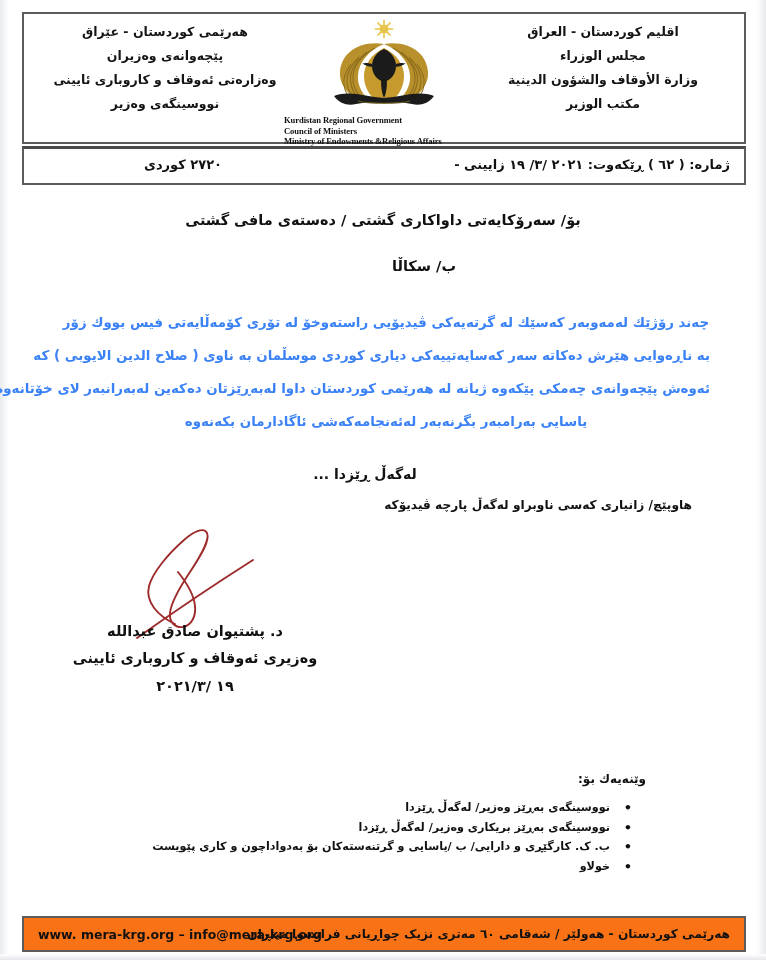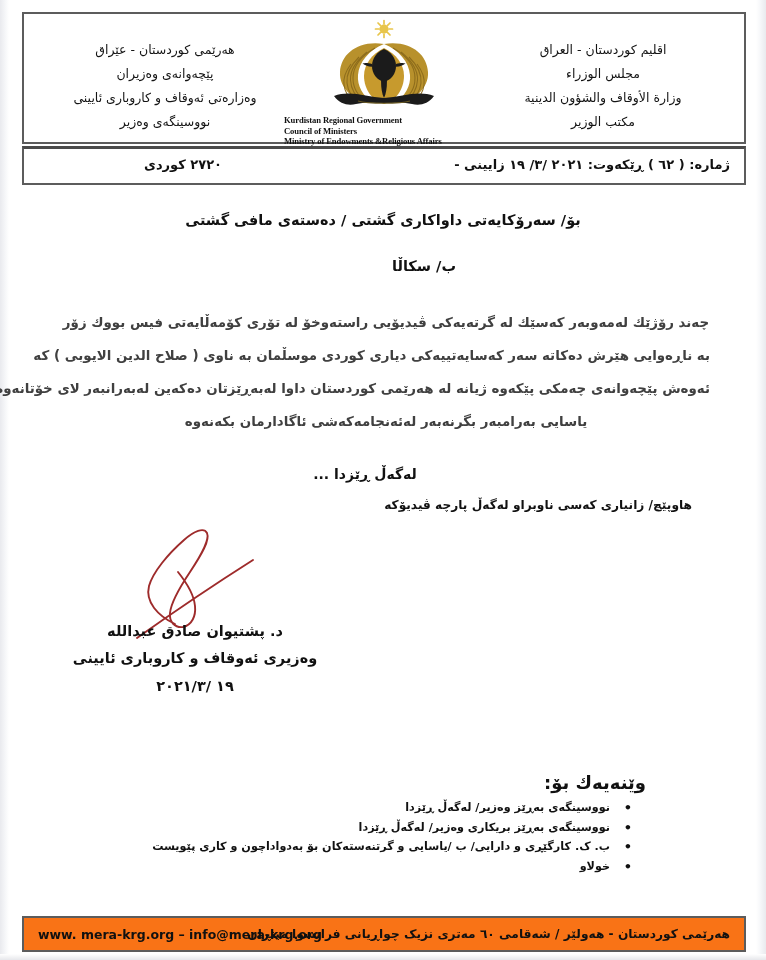--- a/index.html
+++ b/index.html
@@ -46,23 +46,23 @@
   #numline-box {
     position: absolute;
     left: 22px; top: 146px;
     width: 724px; height: 39px;
     border: 2px solid #5c5c5c;
     border-top: 3px solid #4a4a4a;
     background: #fff;
   }
   .hdr-col {
     position: absolute;
-    top: 24px;
+    top: 6px;
     width: 250px;
-    font-weight: normal;
+    font-weight: bold;
     font-size: 12.5px;
     line-height: 24px;
     color: #141414;
   }
   #hdr-ar { right: 16px; text-align: center; }
   #hdr-ku { left: 16px;  text-align: center; }
   .hdr-col div { white-space: nowrap; }
 
   #emblem-wrap {
     position: absolute;
@@ -111,21 +111,21 @@
     color: #111;
     margin-left: 41px;
   }
   #body-para {
     position: absolute;
     left: 62px; top: 306px;
     width: 648px;
     font-weight: bold;
     font-size: 13.4px;
     line-height: 33px;
-    color: #404040;
+    color: #3b82f6;
     text-align: justify;
     text-align-last: center;
   }
   #body-para .ln { display: block; white-space: nowrap; }
   #body-para .ln.l1 { text-align: center; }
   #body-para .ln.l2 { }
   #body-para .ln.l3 { text-align: center; }
   #body-para .ln.l4 { text-align: center; }
 
   #regards {
@@ -161,21 +161,21 @@
     position: absolute;
     left: 118px; top: 524px;
     width: 200px; height: 116px;
   }
 
   
   #dist-title {
     position: absolute;
     right: 120px; top: 772px;
     font-weight: bold;
-    font-size: 18px;
+    font-size: 12px;
     color: #111;
   }
   #dist-list {
     position: absolute;
     right: 130px; top: 798px;
     width: 500px;
     list-style: none;
     margin: 0; padding: 0;
   }
   #dist-list li {

